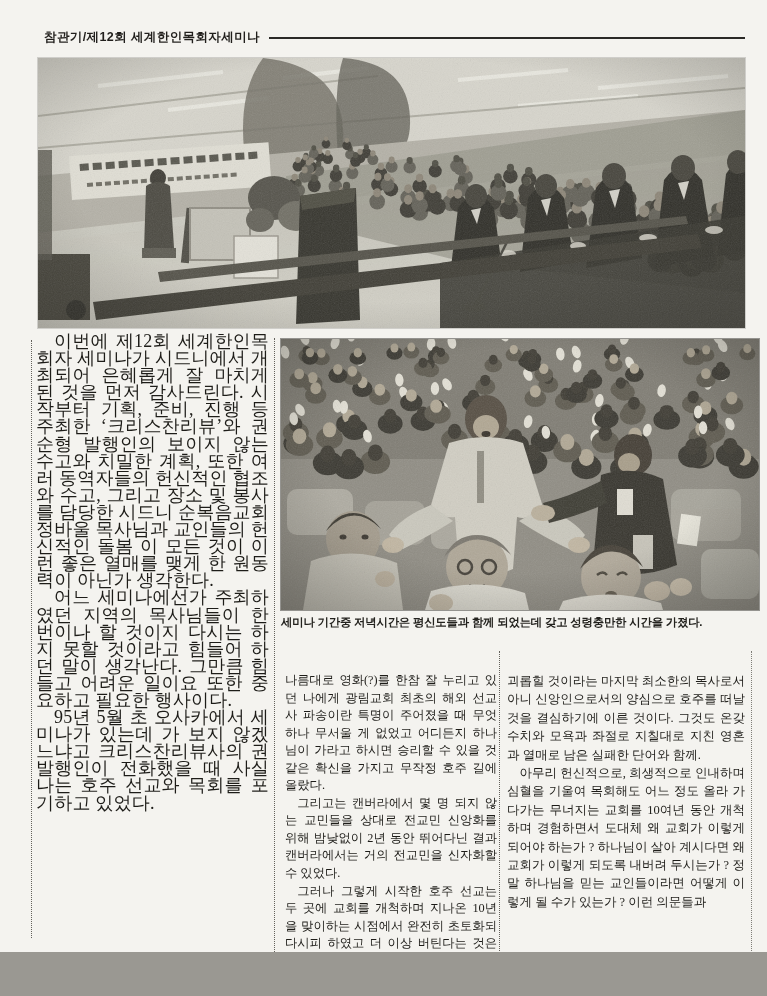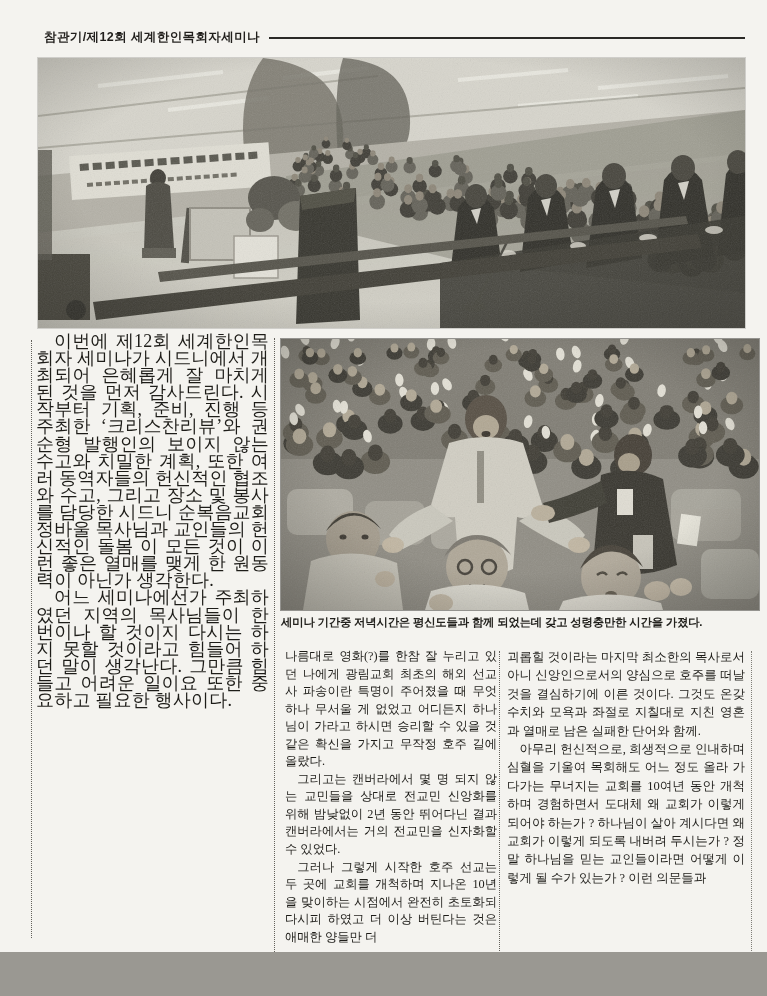--- a/index.html
+++ b/index.html
@@ -25,21 +25,21 @@
   
   .caption{
     position:absolute;left:281px;top:615px;width:478px;
     font-family:"Liberation Sans","DejaVu Sans",sans-serif;
     font-weight:bold;font-size:11.4px;letter-spacing:-.2px;color:#23221e;
     text-align:justify;
   }
   
   .col{position:absolute;text-align:justify;word-break:break-all;color:#1d1c18;}
   .col p{margin:0;text-indent:1em;}
-  .col p.cont{text-indent:0;}
+  .col p.cont{text-indent:0;margin-top:24px;}
   #col1{left:36px;top:333px;width:233px;font-size:18px;line-height:17.1px;letter-spacing:.2px;}
   #col2{left:285px;top:648px;width:212px;font-size:12.3px;line-height:17.55px;}
   #col3{left:507px;top:648px;width:238px;font-size:12.5px;line-height:18.4px;font-family:Liberation Serif, serif;}
   
   .vrule{position:absolute;width:0;border-left:1px dotted #63615b;}
   #vrule-left{left:31px;top:340px;height:598px;}
   #vrule-1{left:274px;top:338px;height:638px;}
   #vrule-2{left:499px;top:651px;height:312px;}
   #vrule-right{left:751px;top:651px;height:312px;opacity:.8;}
   
@@ -448,20 +448,21 @@
 
       <rect width="707" height="270" fill="#b3b2a0" opacity=".10"></rect>
       <rect width="707" height="270" filter="url(#grainA)" opacity=".16"></rect>
       <rect width="707" height="270" fill="url(#vignA)"></rect>
     </svg>
   </div>
 
   <div class="col" id="col1">
     <p>이번에 제12회 세계한인목회자 세미나가 시드니에서 개최되어 은혜롭게 잘 마치게 된 것을 먼저 감사드린다. 시작부터 기획, 준비, 진행 등 주최한 ‘크리스찬리뷰’와 권순형 발행인의 보이지 않는 수고와 치밀한 계획, 또한 여러 동역자들의 헌신적인 협조와 수고, 그리고 장소 및 봉사를 담당한 시드니 순복음교회 정바울 목사님과 교인들의 헌신적인 돌봄 이 모든 것이 이런 좋은 열매를 맺게 한 원동력이 아닌가 생각한다.</p>
     <p>어느 세미나에선가 주최하였던 지역의 목사님들이 한 번이나 할 것이지 다시는 하지 못할 것이라고 힘들어 하던 말이 생각난다. 그만큼 힘들고 어려운 일이요 또한 중요하고 필요한 행사이다.</p>
+    <p>95년 5월 초 오사카에서 세미나가 있는데 가 보지 않겠느냐고 크리스찬리뷰사의 권 발행인이 전화했을 때 사실 나는 호주 선교와 목회를 포기하고 있었다.</p>
   </div>
 
   <div class="photo" id="photo-mid">
     <svg width="478" height="271" viewBox="0 0 478 271" xmlns="http://www.w3.org/2000/svg">
       <defs>
         <filter id="grainB" x="0" y="0" width="100%" height="100%">
           <feTurbulence type="fractalNoise" baseFrequency="0.85" numOctaves="2" stitchTiles="stitch"></feTurbulence>
           <feColorMatrix type="saturate" values="0"></feColorMatrix>
         </filter>
         <radialGradient id="vignB" cx="50%" cy="45%" r="75%">

